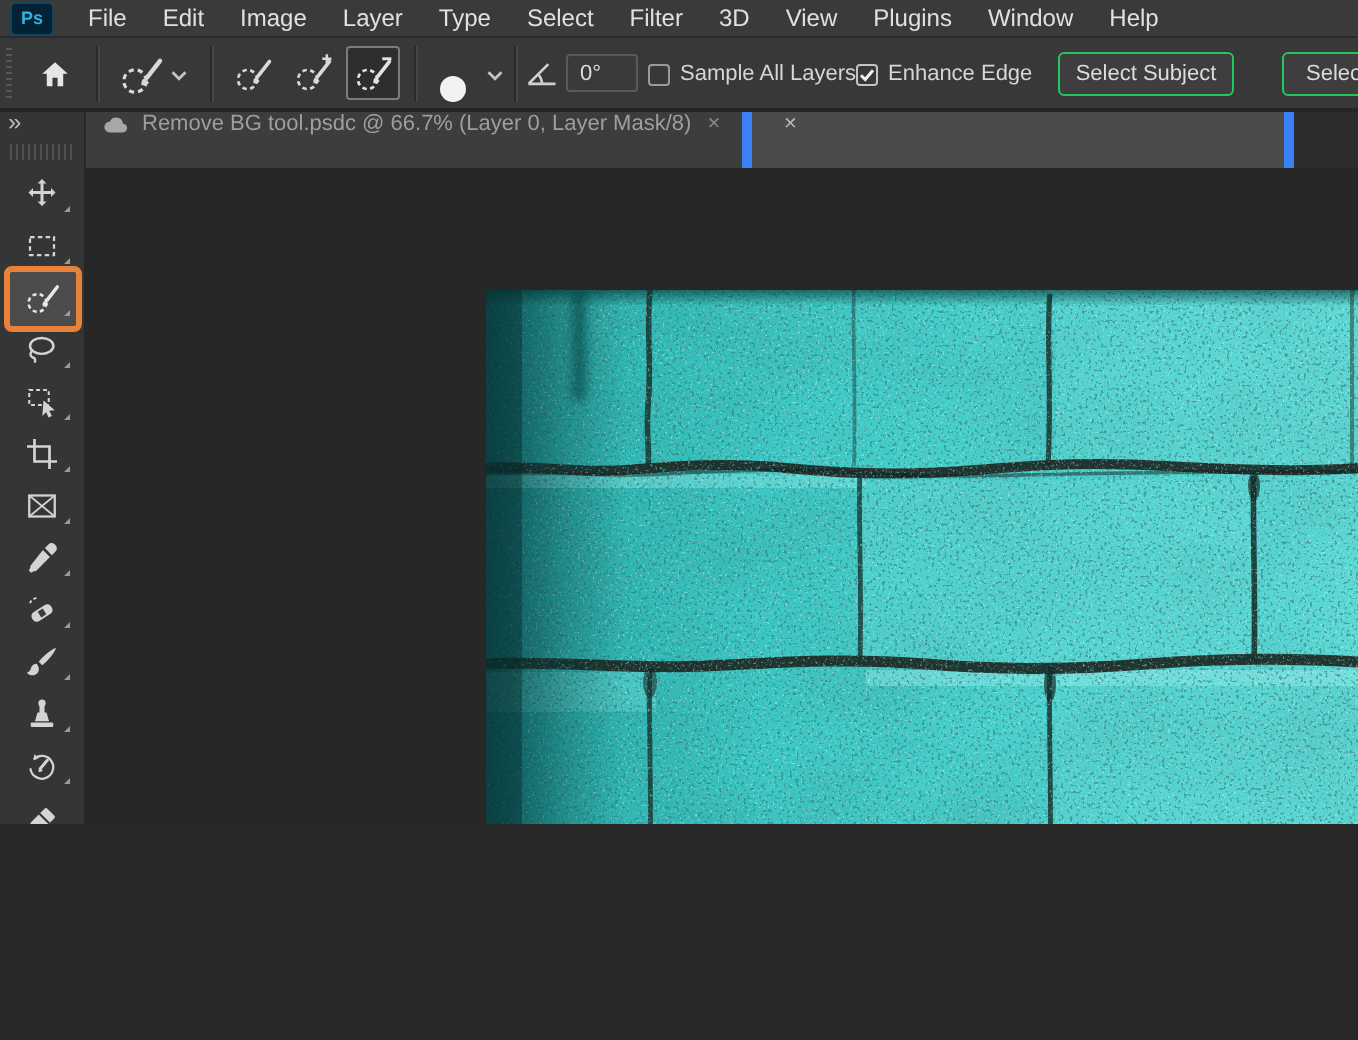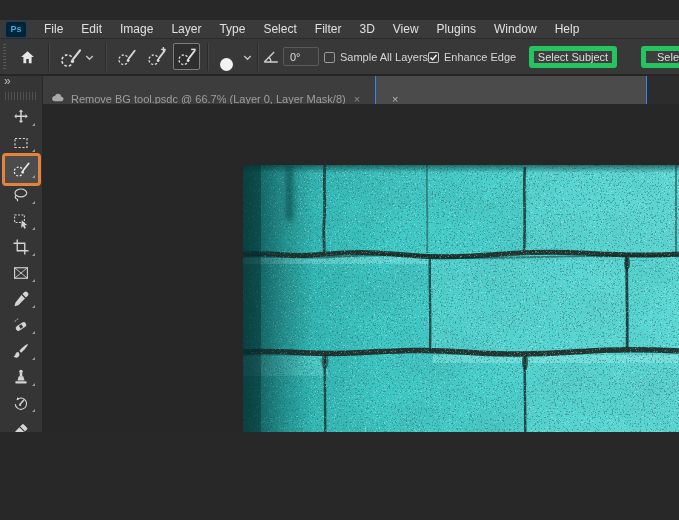--- a/index.html
+++ b/index.html
@@ -1,17 +1,17 @@
 <!DOCTYPE html>
 <html><head>
 <meta charset="utf-8">
 <style>
   html,body{margin:0;padding:0;background:#282828;}
   .app{position:relative;width:679px;height:412px;overflow:hidden;background:#282828;
-       font-family:"Liberation Sans",sans-serif;margin-top:20px;-webkit-font-smoothing:antialiased;}
+       font-family:"Liberation Sans",sans-serif;-webkit-font-smoothing:antialiased;}
 
   
   .menubar{position:absolute;left:0;top:0;width:679px;height:19px;background:#3a3a3a;
            border-bottom:1px solid #2a2a2a;display:flex;align-items:center;padding-left:5px;box-sizing:border-box;}
   .ps-logo{width:20px;height:15px;background:#032235;border:1px solid #14475f;border-radius:3px;
            color:#35aee0;font-size:9px;font-weight:bold;display:flex;align-items:center;justify-content:center;margin-right:8px;}
   .menu-item{color:#e0e0e0;font-size:12px;padding:4px 9px;line-height:19px;cursor:default;}
 
   
   .optionsbar{position:absolute;left:0;top:19px;width:679px;height:36px;background:#383838;
@@ -23,31 +23,31 @@
   .ob-btn{display:flex;align-items:center;justify-content:center;border-radius:2px;}
   .mode-btn{top:4px;width:27px;height:27px;}
   .mode-btn.active{background:#2e2e2e;border:1px solid #7c7c7c;box-sizing:border-box;}
   .size-num{color:#c9c9c9;font-size:9px;text-align:center;}
   .angle-field{background:#3a3a3a;border:1px solid #5a5a5a;border-radius:2px;color:#dddddd;
                font-size:11px;font-family:"Liberation Sans",sans-serif;padding:0 0 0 6px;box-sizing:border-box;outline:none;}
   .checkbox{width:11px;height:11px;border:1px solid #9a9a9a;border-radius:2px;background:transparent;box-sizing:border-box;
             display:flex;align-items:center;justify-content:center;}
   .checkbox.checked{background:#383838;border-color:#c4c4c4;}
   .ob-label{color:#d6d6d6;font-size:11px;line-height:36px;white-space:nowrap;}
-  .ps-button{background:#3e3e3e;border:5px solid #22c55e;border-radius:3px;color:#dcdcdc;font-size:11px;
+  .ps-button{background:#3e3e3e;border:1px solid #22c55e;border-radius:3px;color:#dcdcdc;font-size:11px;
              display:flex;align-items:center;justify-content:center;white-space:nowrap;box-sizing:border-box;}
 
   
   .tabbar{position:absolute;left:0;top:55px;width:679px;height:29px;background:#2c2c2c;border-top:1px solid #252525;box-sizing:border-box;}
   .tb-header{position:absolute;left:0;top:0;width:43px;height:29px;background:#353535;border-right:1px solid #2a2a2a;box-sizing:border-box;}
   .collapse{position:absolute;left:4px;top:-1px;color:#bdbdbd;font-size:12px;line-height:12px;}
   .tb-grip{position:absolute;left:5px;top:16px;width:31px;height:8px;
            background:repeating-linear-gradient(90deg,#505050 0 1px,rgba(0,0,0,0) 1px 3px);}
-  .tab{position:absolute;top:0;height:29px;display:flex;align-items:flex-end;box-sizing:border-box;
-       border-right:1px solid #3b82f6;padding:0 8px;overflow:hidden;white-space:nowrap;}
+  .tab{position:absolute;top:0;height:29px;display:flex;align-items:flex-start;box-sizing:border-box;
+       border-right:5px solid #3b82f6;padding:0 8px;overflow:hidden;white-space:nowrap;}
   .tab1{left:43px;width:333px;background:#3d3d3d;}
   .tab2{left:376px;width:271px;background:#4b4b4b;}
   .tab-title{font-size:11px;overflow:hidden;text-overflow:clip;}
   .tab1 .tab-title{color:#9e9e9e;}
   .tab2 .tab-title{color:#e4e4e4;}
   .tab-close{font-size:11px;margin-left:8px;}
   .tab1 .tab-close{color:#8a8a8a;}
   .tab2 .tab-close{color:#b8b8b8;}
   .cloud{margin-right:6px;display:flex;}
 

